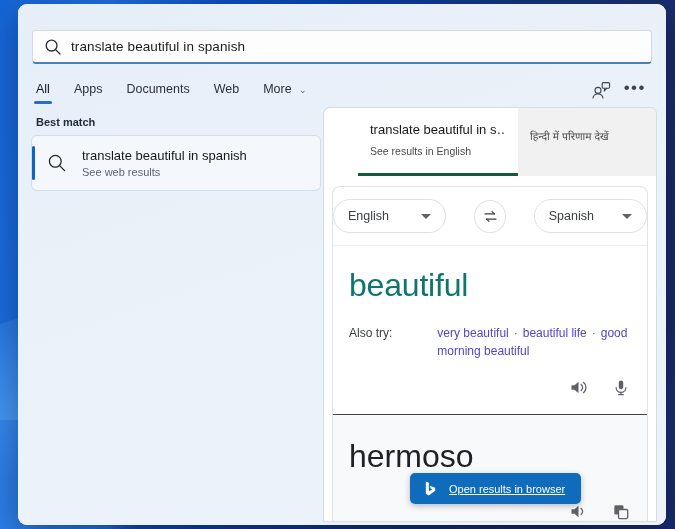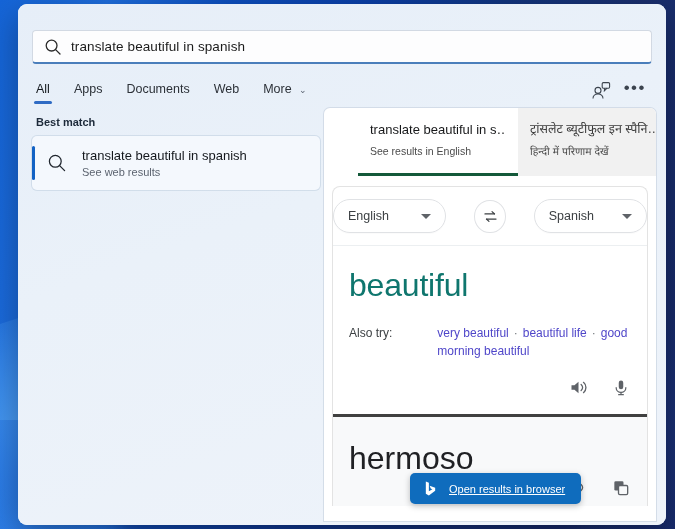--- a/index.html
+++ b/index.html
@@ -215,23 +215,23 @@
   #also-try .links { flex: 1; line-height: 1.45; }
   #also-try a { color: #4f46c9; text-decoration: none; }
   #also-try .dot { color: #70757a; margin: 0 5px; }
   #source-actions {
     position: absolute; right: 16px; bottom: 12px;
     display: flex; align-items: center; gap: 22px; color: #5f6368;
   }
 
   
   #target-block {
-    border-top: 3px solid #404040;
+    border-top: 1px solid #404040;
     padding: 24px 16px 0 16px;
-    height: 92px;
+    height: 116px;
     background: #f8f9fa;
     position: relative;
   }
   #target-word {
     font-size: 32px; color: #202124; line-height: 1.1;
   }
   #target-actions {
     position: absolute; right: 16px; bottom: 4px;
     display: flex; align-items: center; gap: 22px; color: #5f6368;
   }
@@ -332,21 +332,20 @@
       </div>
 
       <div id="right-col">
 
         <div id="res-tabs">
           <div class="res-tab en">
             <div class="rt-title">translate beautiful in s…</div>
             <div class="rt-sub">See results in English</div>
           </div>
           <div class="res-tab hi">
-            <div class="rt-title">ट्रांसलेट ब्यूटीफुल इन स्पैनि…</div>
             <div class="rt-sub">हिन्दी में परिणाम देखें</div>
           </div>
         </div>
 
         <div id="translate-card">
 
           <div id="lang-row">
             <div class="lang-pill">
               <span class="lp-text">English</span>
               <span class="lp-arrow"></span>

